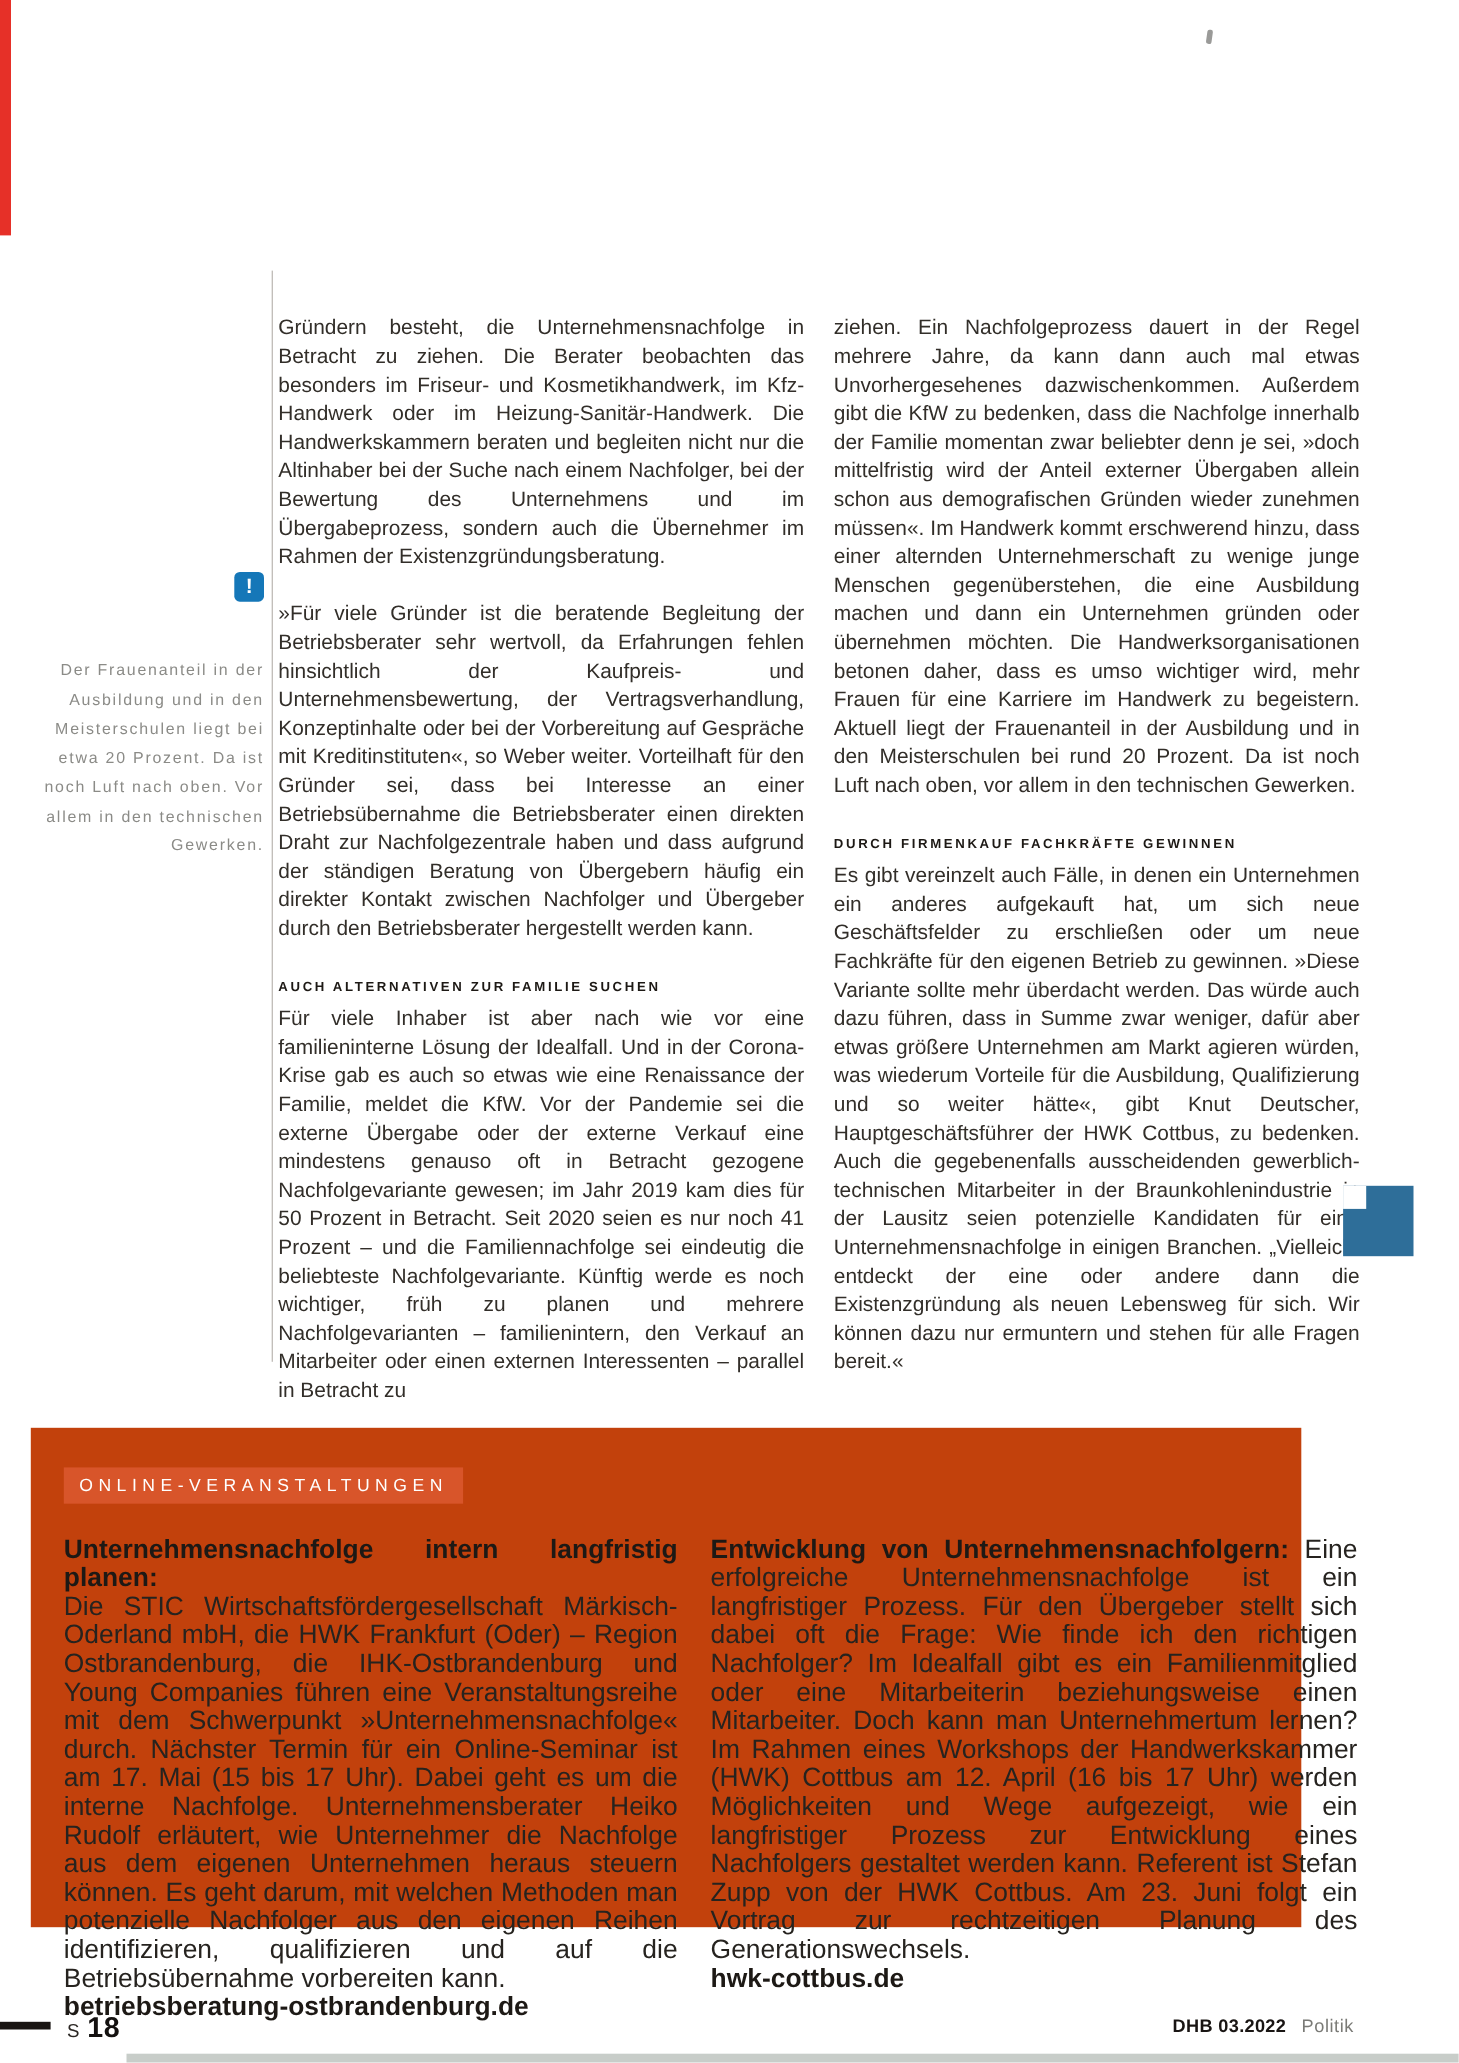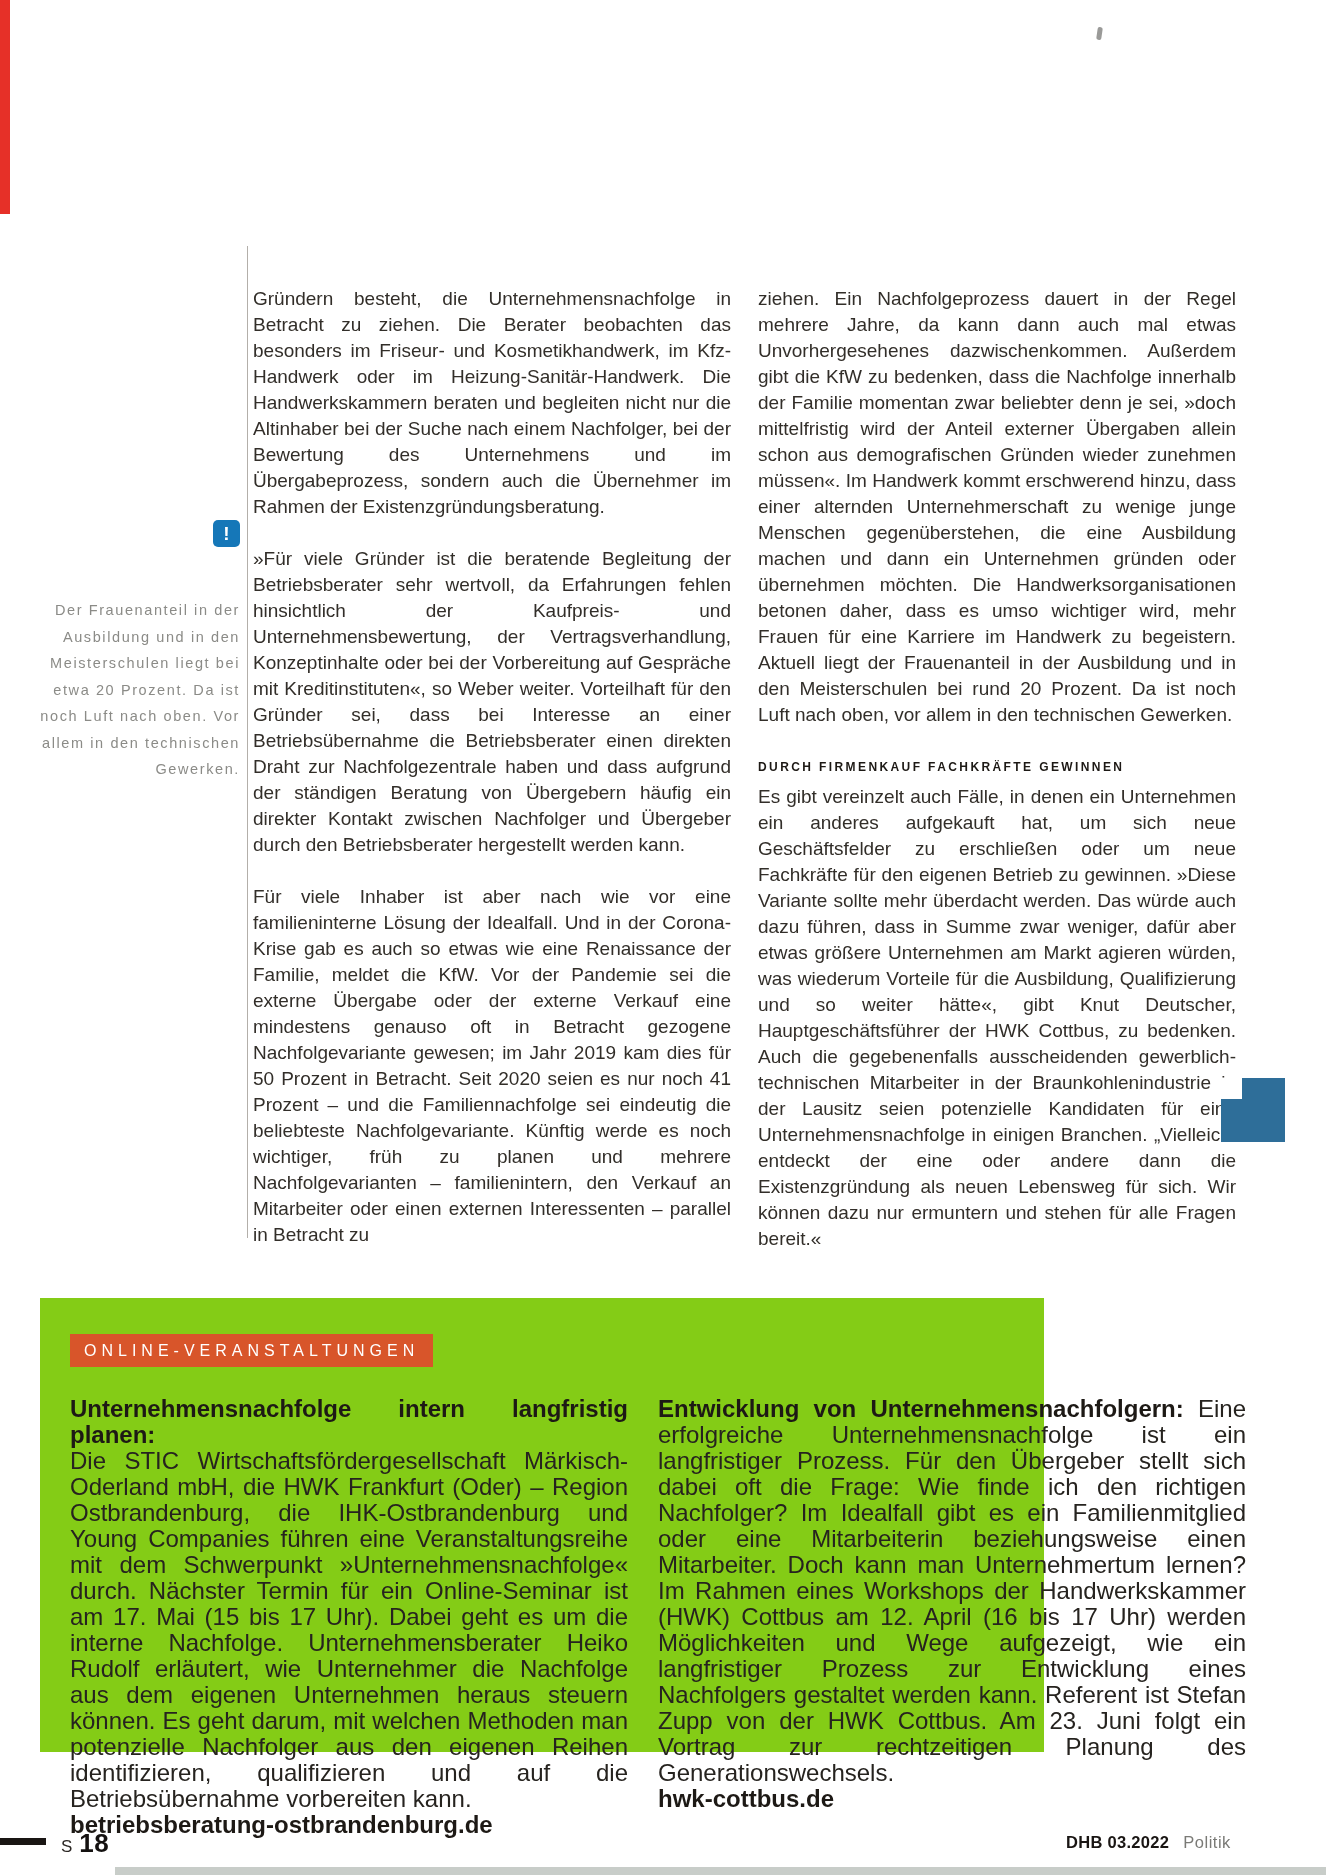--- a/index.html
+++ b/index.html
@@ -23,21 +23,21 @@
   .article-col.c1{left:253px;}
   .article-col.c2{left:758px;}
   .article-col p{margin:0 0 26px 0;}
   .article-col p:last-child{margin-bottom:0;}
   .kicker{font-weight:bold;color:#1d1915;letter-spacing:2.4px;font-size:12px;line-height:26px;
     margin:0 0 4px 0;white-space:nowrap;text-align:left;}
   
   .corner-deco{position:absolute;left:1221px;top:1078px;width:64px;height:64px;background:#2e6e99;}
   .corner-deco .notch{position:absolute;left:0;top:0;width:21px;height:21px;background:#ffffff;}
   
-  .infobox{position:absolute;left:40px;top:1298px;width:1004px;height:454px;background:#84cc16;}
+  .infobox{position:absolute;left:28px;top:1298px;width:1155px;height:454px;background:#c2410c;}
   .infobox-label{position:absolute;left:30px;top:36px;background:#d8552a;color:#ffffff;
     font-size:16px;letter-spacing:5px;padding:8px 14px 7px 14px;white-space:nowrap;}
   .infobox-col{position:absolute;top:98px;font-size:24px;line-height:26px;color:#26231f;text-align:justify;}
   .infobox-col.b1{left:30px;width:558px;}
   .infobox-col.b2{left:618px;width:588px;}
   .infobox-col .bold-head{font-weight:bold;color:#1d1915;}
   .infobox-col .box-link{font-weight:bold;color:#1d1915;display:block;margin-top:0;}
   
   .footer-dash{position:absolute;left:0;top:1838px;width:46px;height:7px;background:#191513;}
   .footer-page{position:absolute;left:61px;top:1828px;font-size:17px;color:#2b2724;letter-spacing:1px;}
@@ -56,20 +56,21 @@
 <aside class="pullquote">
   <span class="pq-icon">!</span>
   <div class="pq-text">Der Frauenanteil in der Ausbildung und in den Meisterschulen liegt bei etwa 20 Prozent. Da ist noch Luft nach oben. Vor allem in den technischen Gewerken.</div>
 </aside>
 
 <div class="col-rule"></div>
 
 <section class="article-col c1">
   <p>Gründern besteht, die Unternehmensnachfolge in Betracht zu ziehen. Die Berater beobachten das besonders im Friseur- und Kosmetikhandwerk, im Kfz-Handwerk oder im Heizung-Sanitär-Handwerk. Die Handwerkskammern beraten und begleiten nicht nur die Altinhaber bei der Suche nach einem Nachfolger, bei der Bewertung des Unternehmens und im Übergabeprozess, sondern auch die Übernehmer im Rahmen der Existenzgründungsberatung.</p>
   <p>»Für viele Gründer ist die beratende Begleitung der Betriebsberater sehr wertvoll, da Erfahrungen fehlen hinsichtlich der Kaufpreis- und Unternehmensbewertung, der Vertragsverhandlung, Konzeptinhalte oder bei der Vorbereitung auf Gespräche mit Kreditinstituten«, so Weber weiter. Vorteilhaft für den Gründer sei, dass bei Interesse an einer Betriebsübernahme die Betriebsberater einen direkten Draht zur Nachfolgezentrale haben und dass aufgrund der ständigen Beratung von Übergebern häufig ein direkter Kontakt zwischen Nachfolger und Übergeber durch den Betriebsberater hergestellt werden kann.</p>
+  <h3 class="kicker">AUCH ALTERNATIVEN ZUR FAMILIE SUCHEN</h3>
   <p>Für viele Inhaber ist aber nach wie vor eine familieninterne Lösung der Idealfall. Und in der Corona-Krise gab es auch so etwas wie eine Renaissance der Familie, meldet die KfW. Vor der Pandemie sei die externe Übergabe oder der externe Verkauf eine mindestens genauso oft in Betracht gezogene Nachfolgevariante gewesen; im Jahr 2019 kam dies für 50 Prozent in Betracht. Seit 2020 seien es nur noch 41 Prozent – und die Familiennachfolge sei eindeutig die beliebteste Nachfolgevariante. Künftig werde es noch wichtiger, früh zu planen und mehrere Nachfolgevarianten – familienintern, den Verkauf an Mitarbeiter oder einen externen Interessenten – parallel in Betracht zu</p>
 </section>
 
 <section class="article-col c2">
   <p>ziehen. Ein Nachfolgeprozess dauert in der Regel mehrere Jahre, da kann dann auch mal etwas Unvorhergesehenes dazwischenkommen. Außerdem gibt die KfW zu bedenken, dass die Nachfolge innerhalb der Familie momentan zwar beliebter denn je sei, »doch mittelfristig wird der Anteil externer Übergaben allein schon aus demografischen Gründen wieder zunehmen müssen«. Im Handwerk kommt erschwerend hinzu, dass einer alternden Unternehmerschaft zu wenige junge Menschen gegenüberstehen, die eine Ausbildung machen und dann ein Unternehmen gründen oder übernehmen möchten. Die Handwerksorganisationen betonen daher, dass es umso wichtiger wird, mehr Frauen für eine Karriere im Handwerk zu begeistern. Aktuell liegt der Frauenanteil in der Ausbildung und in den Meisterschulen bei rund 20 Prozent. Da ist noch Luft nach oben, vor allem in den technischen Gewerken.</p>
   <h3 class="kicker">DURCH FIRMENKAUF FACHKRÄFTE GEWINNEN</h3>
   <p>Es gibt vereinzelt auch Fälle, in denen ein Unternehmen ein anderes aufgekauft hat, um sich neue Geschäftsfelder zu erschließen oder um neue Fachkräfte für den eigenen Betrieb zu gewinnen. »Diese Variante sollte mehr überdacht werden. Das würde auch dazu führen, dass in Summe zwar weniger, dafür aber etwas größere Unternehmen am Markt agieren würden, was wiederum Vorteile für die Ausbildung, Qualifizierung und so weiter hätte«, gibt Knut Deutscher, Hauptgeschäftsführer der HWK Cottbus, zu bedenken. Auch die gegebenenfalls ausscheidenden gewerblich-technischen Mitarbeiter in der Braunkohlenindustrie in der Lausitz seien potenzielle Kandidaten für eine Unternehmensnachfolge in einigen Branchen. „Vielleicht entdeckt der eine oder andere dann die Existenzgründung als neuen Lebensweg für sich. Wir können dazu nur ermuntern und stehen für alle Fragen bereit.«</p>
 </section>
 
 <div class="corner-deco">

